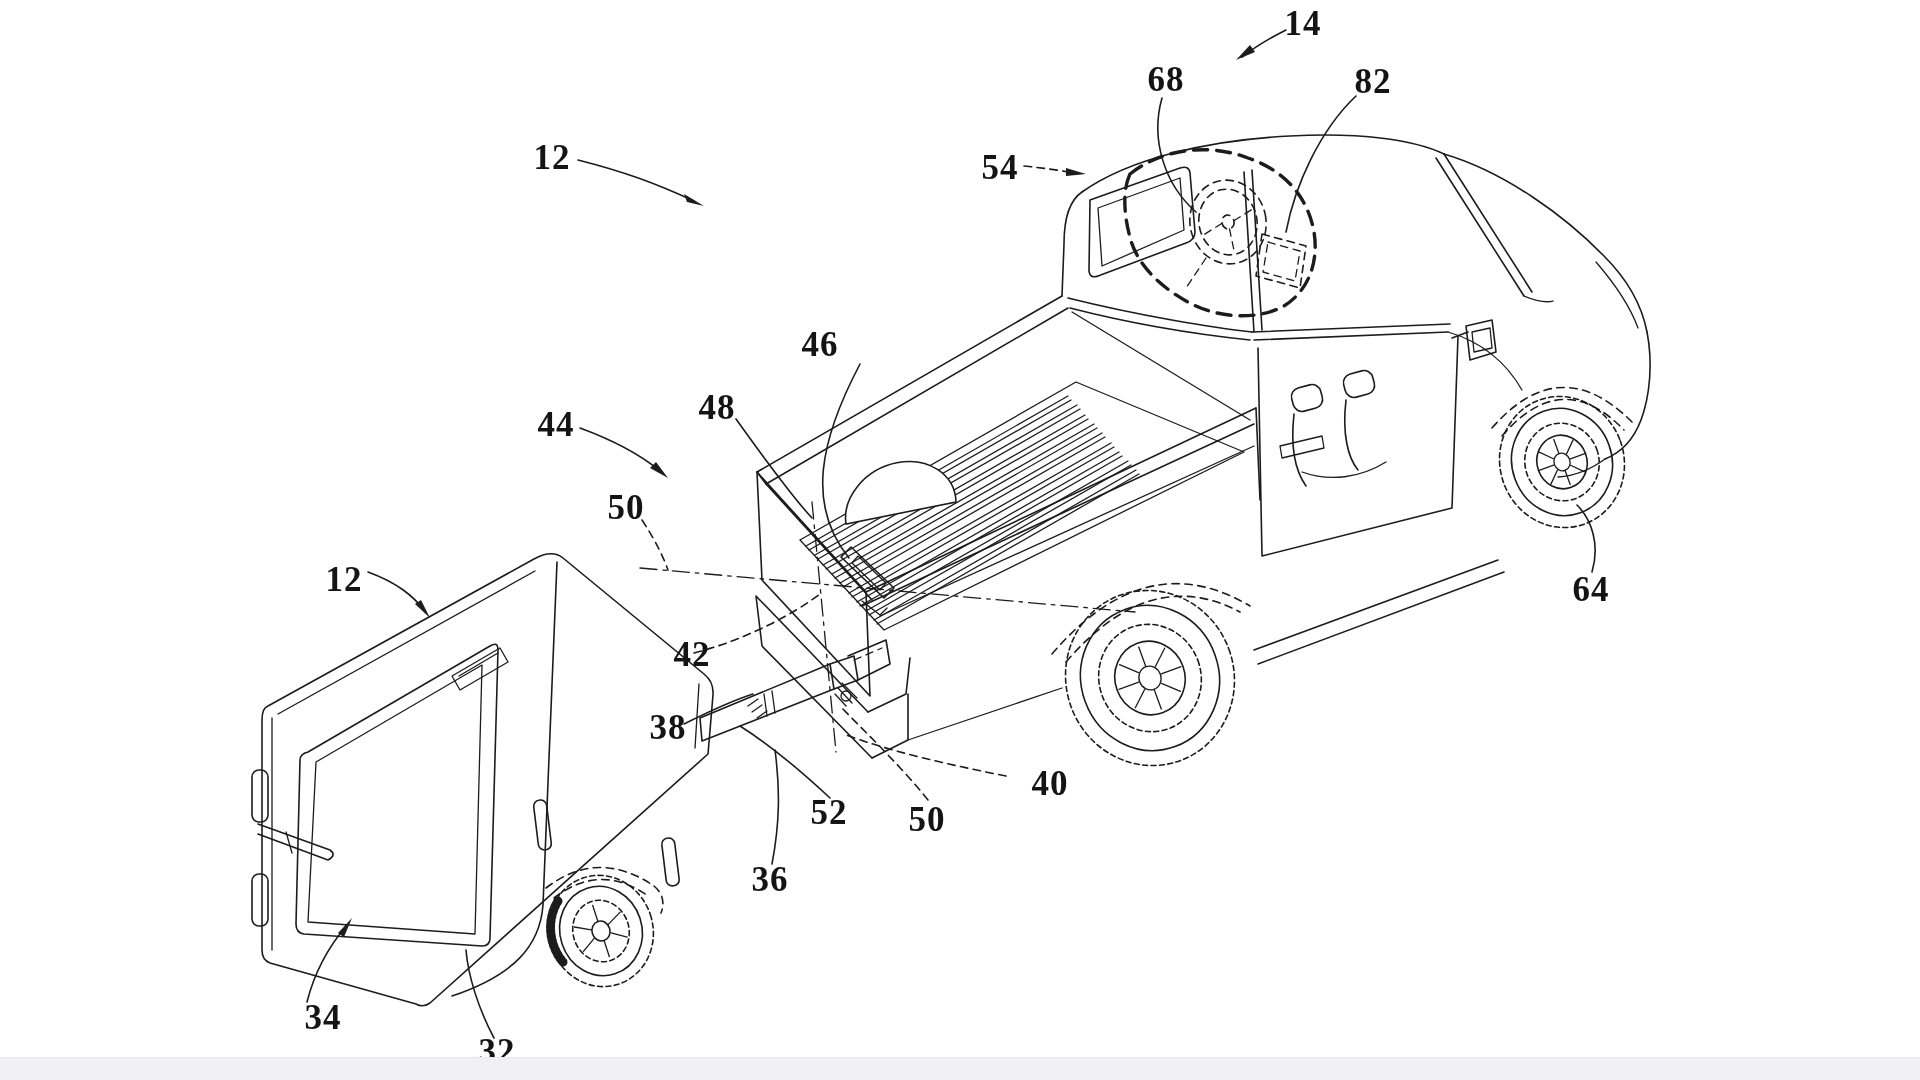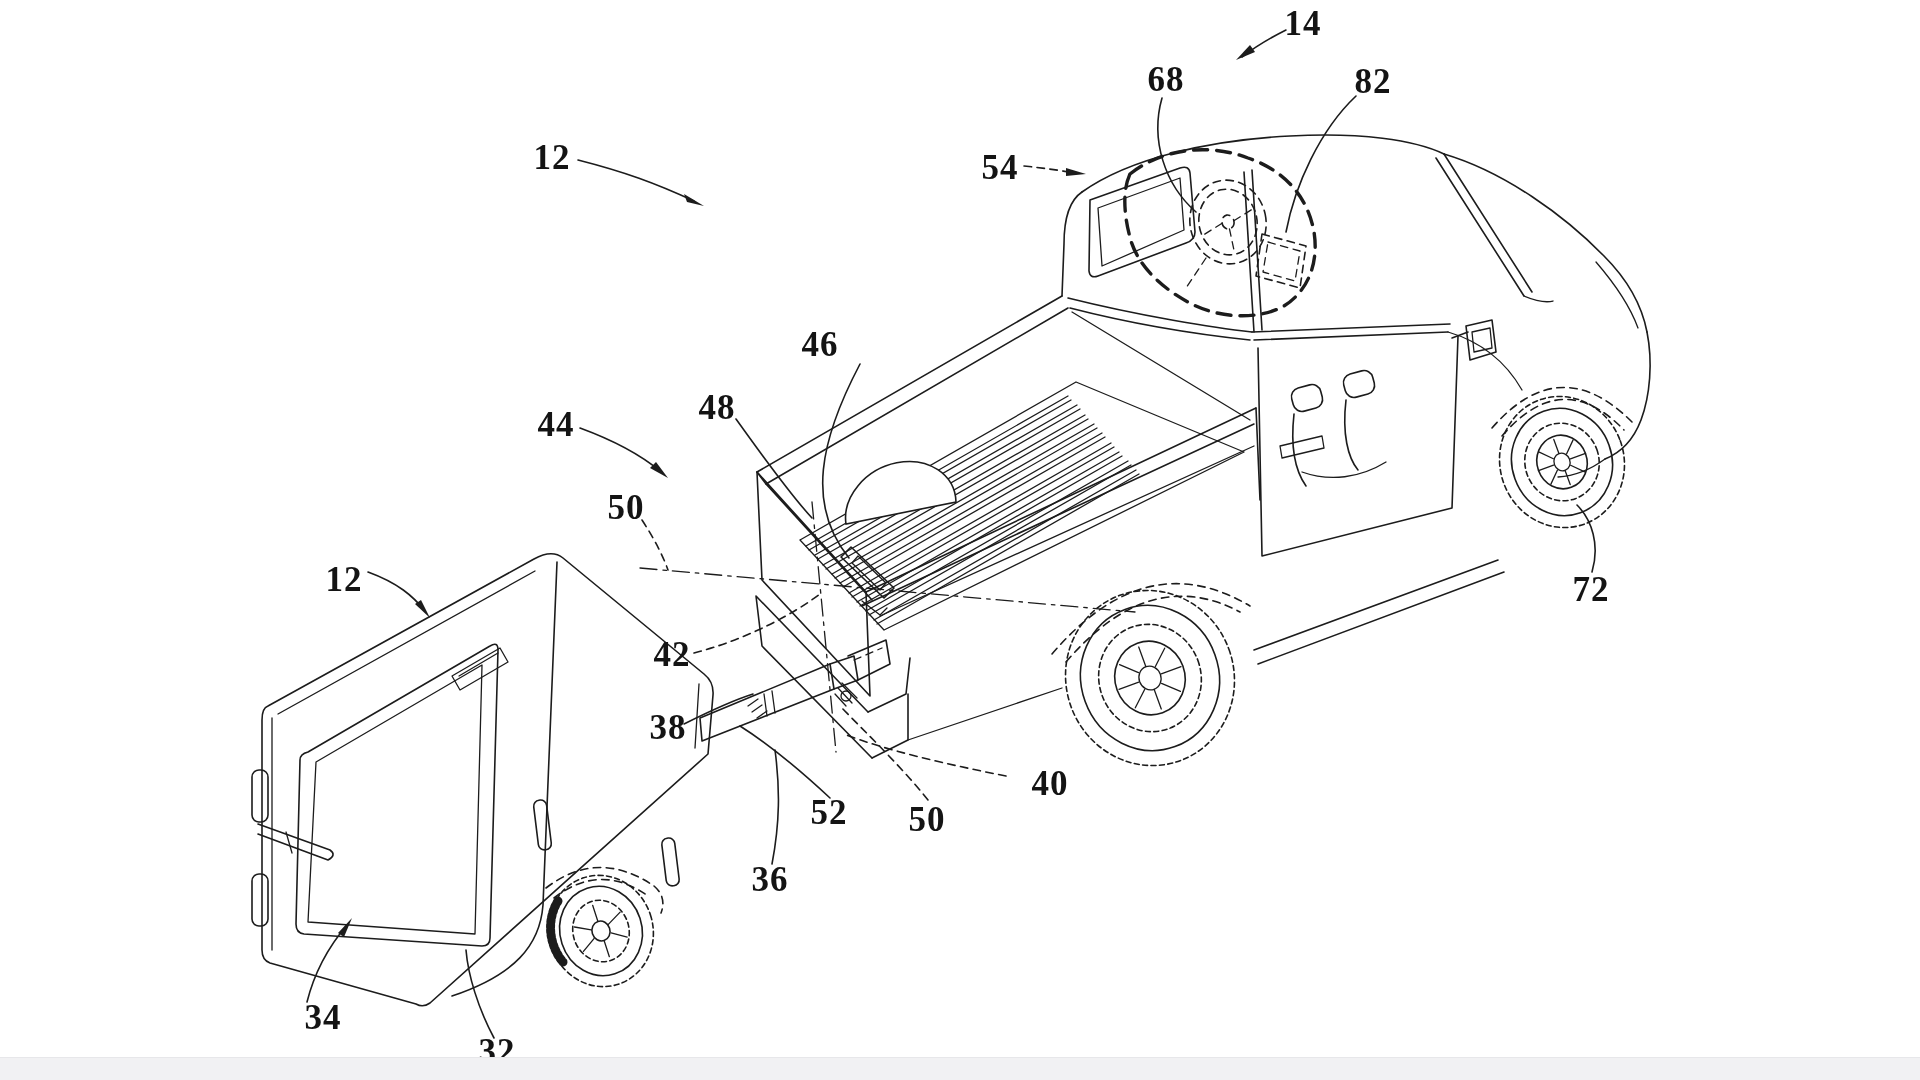--- a/index.html
+++ b/index.html
@@ -258,27 +258,27 @@
 
   <div>
     <span class="ref-label" style="left: 552px; top: 158px;">12</span>
     <span class="ref-label" style="left: 344px; top: 580px;">12</span>
     <span class="ref-label" style="left: 1303px; top: 24px;">14</span>
     <span class="ref-label" style="left: 497px; top: 1052px;">32</span>
     <span class="ref-label" style="left: 303px; top: 1018px; margin-left: 20px;">34</span>
     <span class="ref-label" style="left: 770px; top: 880px;">36</span>
     <span class="ref-label" style="left: 668px; top: 728px;">38</span>
     <span class="ref-label" style="left: 1026px; top: 784px; margin-left: 24px;">40</span>
-    <span class="ref-label" style="left: 672px; top: 655px; text-align: right;">42</span>
+    <span class="ref-label" style="left: 692px; top: 655px; text-align: right;">42</span>
     <span class="ref-label" style="left: 556px; top: 425px;">44</span>
     <span class="ref-label" style="left: 820px; top: 345px;">46</span>
     <span class="ref-label" style="left: 717px; top: 408px;">48</span>
     <span class="ref-label" style="left: 626px; top: 508px;">50</span>
     <span class="ref-label" style="left: 927px; top: 820px;">50</span>
     <span class="ref-label" style="left: 829px; top: 813px;">52</span>
     <span class="ref-label" style="left: 1000px; top: 168px;">54</span>
-    <span class="ref-label" style="left: 1591px; top: 590px;">72</span>
+    <span class="ref-label" style="left: 1591px; top: 590px;">64</span>
     <span class="ref-label" style="left: 1166px; top: 80px;">68</span>
     <span class="ref-label" style="left: 1373px; top: 82px;">82</span>
   </div>
 
   <div class="bottom-bar"></div>
 </div>
 
 </body></html>

